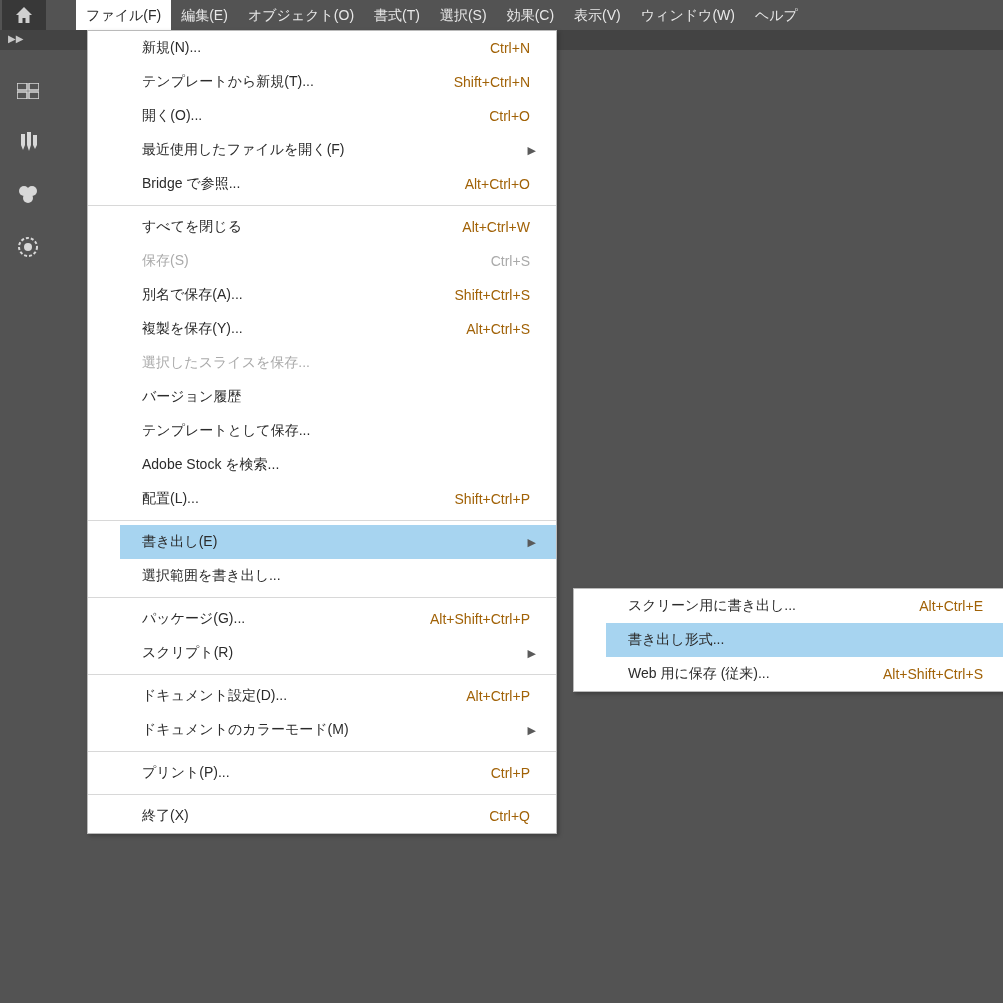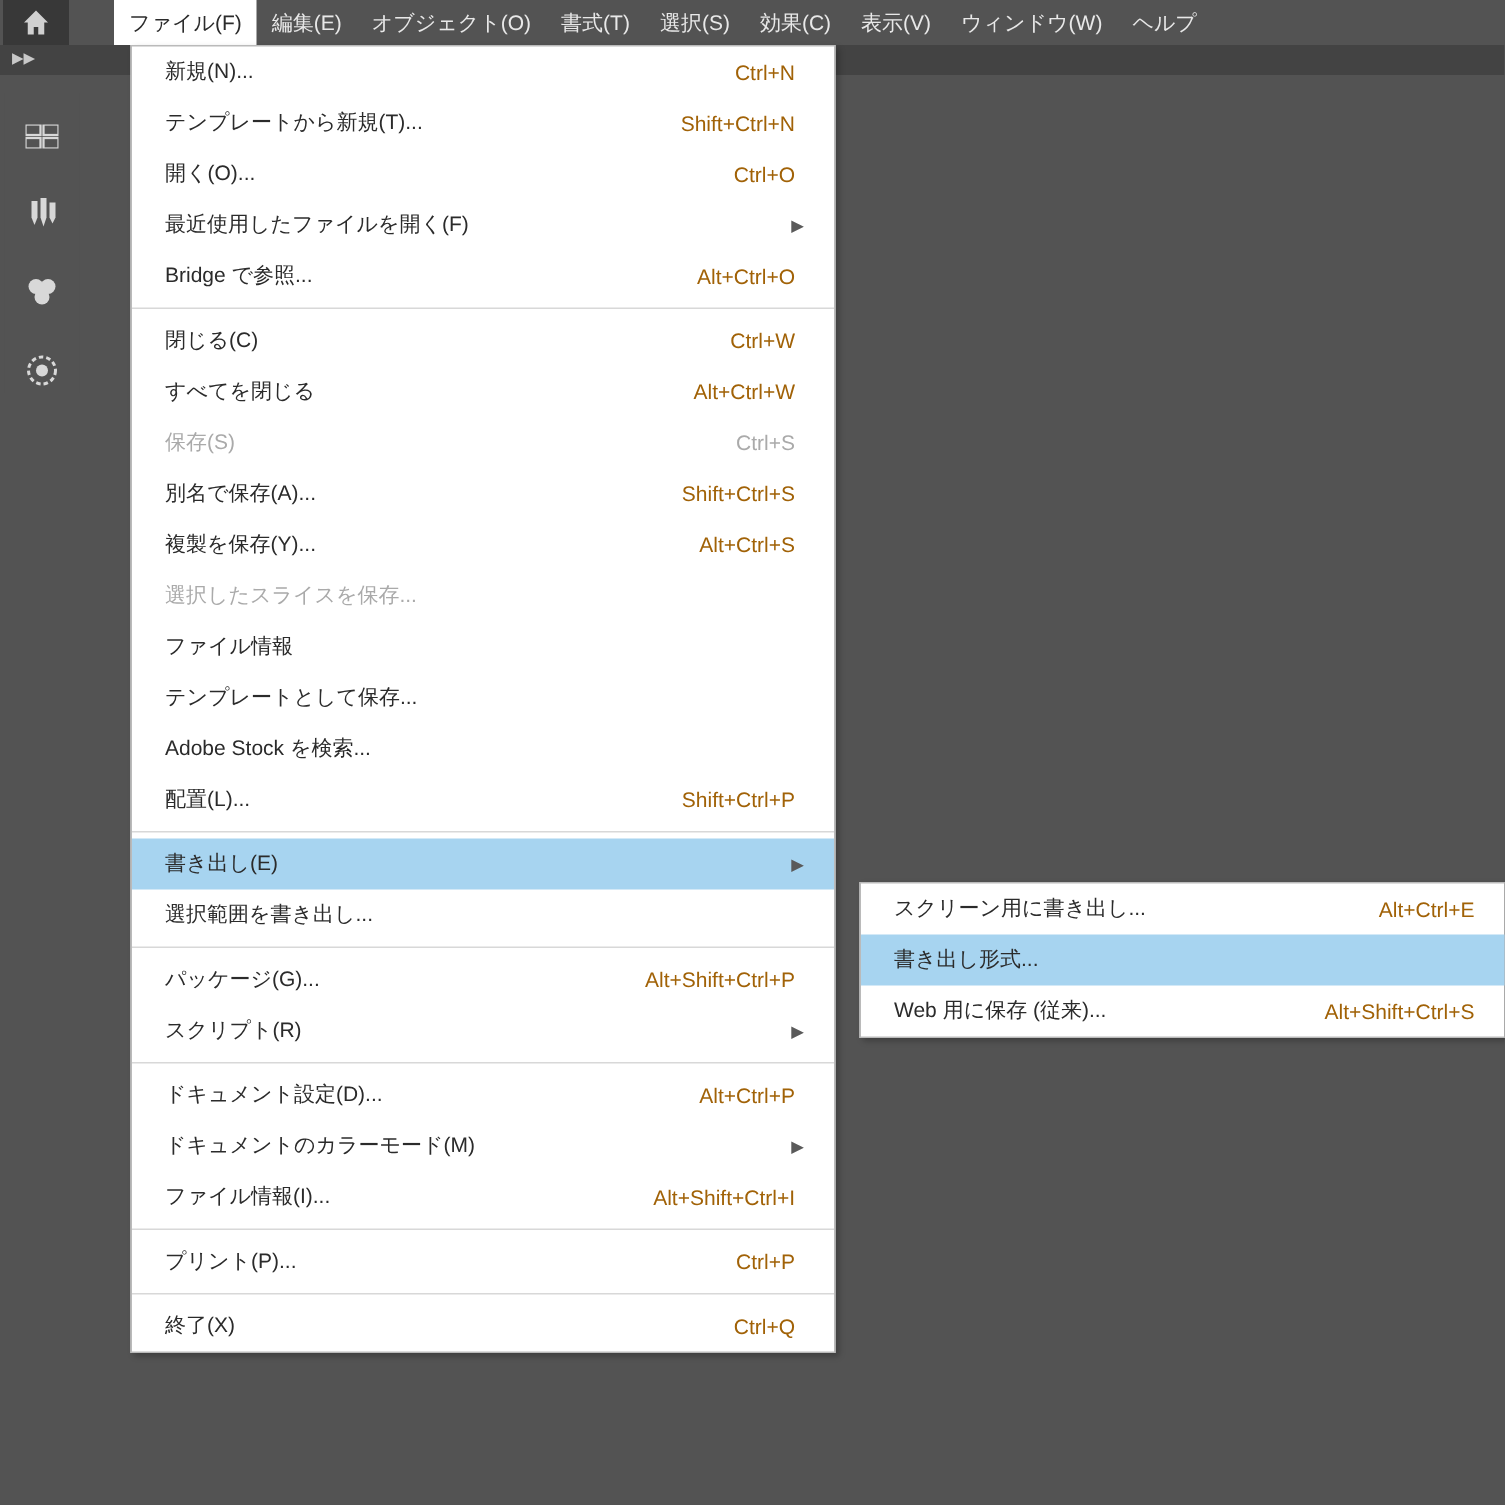--- a/index.html
+++ b/index.html
@@ -84,20 +84,21 @@
     border: 1px solid #bababa;
     box-shadow: 2px 2px 4px rgba(0,0,0,0.25);
   }
   .menu-entry {
     height: 34px;
     display: flex;
     align-items: center;
     padding: 0 20px 0 22px;
     color: #2b2b2b;
     cursor: default;
+    margin-left: 32px;
   }
   .menu-entry.disabled { color: #aaaaaa; }
   .menu-entry.highlight { background: #a7d4f0; }
   .menu-label { flex: 1; }
   .menu-shortcut { color: #a16207; padding-right: 6px; }
   .menu-entry.disabled .menu-shortcut { color: #aaaaaa; }
   .menu-arrow {
     width: 16px;
     text-align: right;
     color: #5a5a5a;
@@ -192,44 +193,40 @@
     <div class="menu-entry">
       <span class="menu-label">最近使用したファイルを開く(F)</span>
       <span class="menu-arrow">▶</span>
     </div>
     <div class="menu-entry">
       <span class="menu-label">Bridge で参照...</span>
       <span class="menu-shortcut">Alt+Ctrl+O</span>
     </div>
     <div class="sep"></div>
     <div class="menu-entry">
-      <span class="menu-label">閉じる(C)</span>
-      <span class="menu-shortcut">Ctrl+W</span>
-    </div>
-    <div class="menu-entry">
       <span class="menu-label">すべてを閉じる</span>
       <span class="menu-shortcut">Alt+Ctrl+W</span>
     </div>
     <div class="menu-entry disabled">
       <span class="menu-label">保存(S)</span>
       <span class="menu-shortcut">Ctrl+S</span>
     </div>
     <div class="menu-entry">
       <span class="menu-label">別名で保存(A)...</span>
       <span class="menu-shortcut">Shift+Ctrl+S</span>
     </div>
     <div class="menu-entry">
       <span class="menu-label">複製を保存(Y)...</span>
       <span class="menu-shortcut">Alt+Ctrl+S</span>
     </div>
     <div class="menu-entry disabled">
       <span class="menu-label">選択したスライスを保存...</span>
     </div>
     <div class="menu-entry">
-      <span class="menu-label">ファイル情報</span>
+      <span class="menu-label">バージョン履歴</span>
     </div>
     <div class="menu-entry">
       <span class="menu-label">テンプレートとして保存...</span>
     </div>
     <div class="menu-entry">
       <span class="menu-label">Adobe Stock を検索...</span>
     </div>
     <div class="menu-entry">
       <span class="menu-label">配置(L)...</span>
       <span class="menu-shortcut">Shift+Ctrl+P</span>
@@ -253,24 +250,20 @@
     </div>
     <div class="sep"></div>
     <div class="menu-entry">
       <span class="menu-label">ドキュメント設定(D)...</span>
       <span class="menu-shortcut">Alt+Ctrl+P</span>
     </div>
     <div class="menu-entry">
       <span class="menu-label">ドキュメントのカラーモード(M)</span>
       <span class="menu-arrow">▶</span>
     </div>
-    <div class="menu-entry">
-      <span class="menu-label">ファイル情報(I)...</span>
-      <span class="menu-shortcut">Alt+Shift+Ctrl+I</span>
-    </div>
     <div class="sep"></div>
     <div class="menu-entry">
       <span class="menu-label">プリント(P)...</span>
       <span class="menu-shortcut">Ctrl+P</span>
     </div>
     <div class="sep"></div>
     <div class="menu-entry">
       <span class="menu-label">終了(X)</span>
       <span class="menu-shortcut">Ctrl+Q</span>
     </div>

